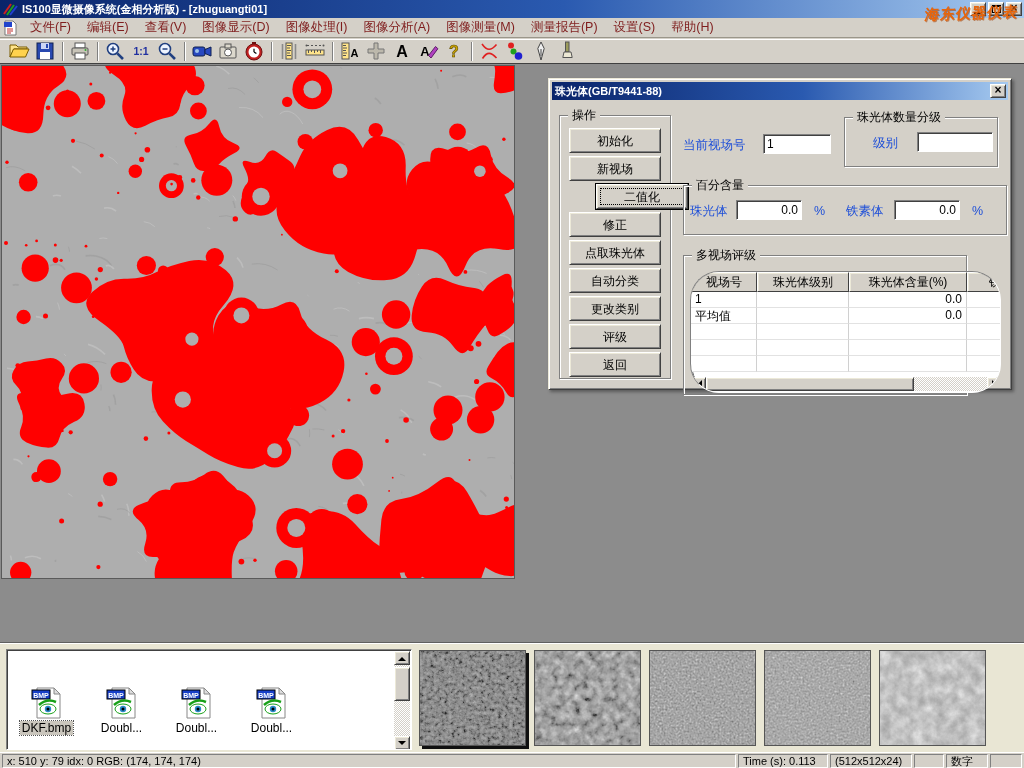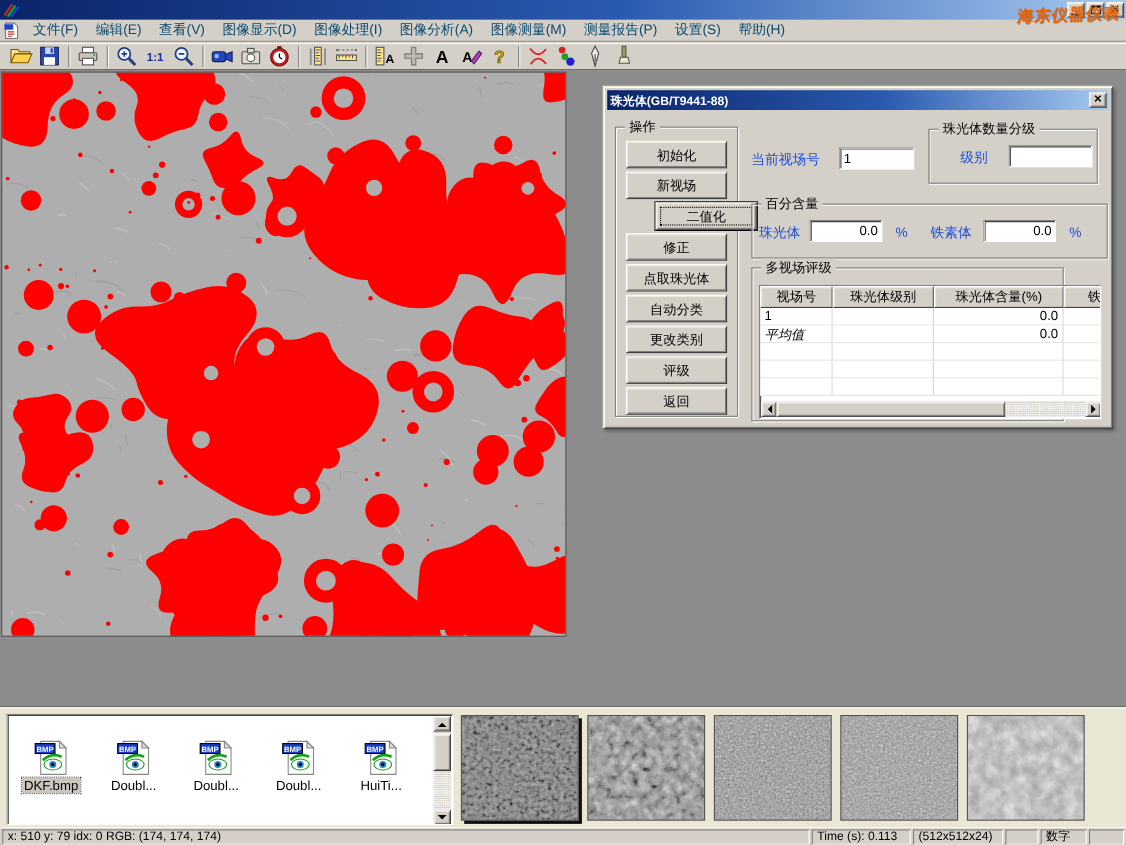--- a/index.html
+++ b/index.html
@@ -17,21 +17,21 @@
   .capbtns{position:absolute;right:2px;top:2px;display:flex;gap:2px;}
   .capbtn{width:16px;height:14px;display:flex;align-items:center;justify-content:center;font-size:10px;line-height:1;color:#000;}
   .glyph-min{width:8px;height:2px;background:#000;margin-top:7px;}
   .glyph-max{width:9px;height:8px;border:1px solid #000;border-top-width:2px;}
   .glyph-close{font-weight:bold;font-size:12px;margin-top:-2px;}
   .glyph-restore{width:8px;height:7px;border:1px solid #000;border-top-width:2px;position:relative;margin-left:2px;}
   .glyph-restore:before{content:"";position:absolute;left:-3px;top:2px;width:8px;height:7px;border:1px solid #000;border-top-width:2px;background:#d4d0c8;}
 
   
   #menubar{position:absolute;left:0;top:18px;width:1024px;height:20px;background:#d4d0c8;display:flex;align-items:center;border-bottom:1px solid #9a968a;}
-  .menu-item{padding:2px 8px;font-size:12.5px;color:#0c4a6e;white-space:nowrap;}
+  .menu-item{padding:2px 8px;font-size:12.5px;color:#7f1d1d;white-space:nowrap;}
   #doc-icon{margin:0 4px 0 3px;}
 
   
   #watermark{position:absolute;top:4px;right:6px;z-index:60;color:#e8650a;font-size:14.5px;font-weight:bold;
     transform:skewX(-8deg) rotate(-2deg);letter-spacing:1px;text-shadow:1px 1px 0 rgba(160,60,0,.55);pointer-events:none;}
 
   
   #toolbar{position:absolute;left:0;top:39px;width:1024px;height:25px;background:#d4d0c8;display:flex;align-items:center;padding-left:6px;border-bottom:1px solid #404040;box-shadow:inset 0 1px 0 #fff;}
   .tbtn{width:26px;height:23px;display:flex;align-items:center;justify-content:center;background:transparent;border:none;padding:0;}
   .tsep{width:1px;height:19px;background:#808080;box-shadow:1px 0 0 #fff;margin:0 4px;}
@@ -47,42 +47,42 @@
   #dialog-titlebar .title{color:#fff;font-size:11px;font-weight:bold;}
   #dialog-close{position:absolute;right:2px;top:2px;}
   .groupbox{position:absolute;border:1px solid #808080;box-shadow:1px 1px 0 #fff,inset 1px 1px 0 #fff;}
   .grouplabel{position:absolute;top:-9px;left:8px;background:#d4d0c8;padding:0 4px;font-size:12px;white-space:nowrap;}
   .dlgbtn{display:block;width:92px;height:25px;margin:3px auto 0;font-size:12px;color:#000;text-align:center;line-height:22px;}
   .dlgbtn.focused{outline:1px dotted #000;outline-offset:-5px;box-shadow:inset 1px 1px 0 #ece9d8,inset -1px -1px 0 #808080,0 0 0 1px #000;margin-left:36px;}
   .dlabel{position:absolute;font-size:12.5px;color:#1d4ed8;white-space:nowrap;}
   .dfield{position:absolute;height:20px;font-size:12px;padding:2px 3px;color:#000;}
 
   
-  #mtable{position:absolute;left:6px;top:15px;width:311px;height:122px;overflow:hidden;}
+  #mtable{position:absolute;left:6px;top:15px;width:311px;height:122px;overflow:hidden;border-radius:29px;}
   .thead{display:flex;height:20px;}
   .thcell{flex:none;background:#d4d0c8;border:1px solid;border-color:#fff #404040 #404040 #fff;box-shadow:inset 1px 1px 0 #ece9d8;
     font-size:12px;display:flex;align-items:center;justify-content:center;white-space:nowrap;overflow:hidden;}
   .trow{display:flex;height:16px;}
   .tcell{flex:none;border-right:1px solid #d0d0d0;border-bottom:1px solid #e2e2e2;font-size:12px;padding:0 4px;white-space:nowrap;overflow:hidden;background:#fff;}
   .tcell.num{text-align:right;}
   .hscroll{position:absolute;left:1px;bottom:1px;width:309px;height:14px;background:#d8d4cc;display:flex;}
   .sbtn{width:14px;height:14px;display:flex;align-items:center;justify-content:center;}
   .arrow-left{width:0;height:0;border:4px solid transparent;border-right-color:#000;margin-left:-3px;}
   .arrow-right{width:0;height:0;border:4px solid transparent;border-left-color:#000;margin-right:-3px;}
   .arrow-up{width:0;height:0;border:4px solid transparent;border-bottom-color:#000;margin-top:-3px;}
   .arrow-down{width:0;height:0;border:4px solid transparent;border-top-color:#000;margin-bottom:-3px;}
   .hthumb{width:208px;height:14px;}
   .htrack{flex:1;background:repeating-conic-gradient(#fff 0 25%,#d4d0c8 0 50%) 0 0/2px 2px;}
 
   
   #bottom-panel{position:absolute;left:0;top:643px;width:1024px;height:109px;background:#e9e6d4;border-top:1px solid #fff;}
   #filelist{position:absolute;left:6px;top:5px;width:406px;height:101px;overflow:hidden;}
   #filelist-inner{position:absolute;left:2px;top:2px;right:18px;bottom:2px;overflow:hidden;background:#fff;}
   .frow{display:flex;}
-  .fitem{width:75px;display:flex;flex-direction:column;align-items:center;padding-top:20px;}
+  .fitem{width:75px;display:flex;flex-direction:column;align-items:center;padding-top:4px;margin-top:30px;}
   .fname{font-size:12px;padding:0 2px;white-space:nowrap;margin-top:1px;}
   .fname.selected{background:#cac6bd;outline:1px dotted #555;}
   #vscroll{position:absolute;right:1px;top:1px;width:16px;height:99px;background:repeating-conic-gradient(#fff 0 25%,#d4d0c8 0 50%) 0 0/2px 2px;}
   #vscroll .sbtn{position:absolute;left:0;width:16px;}
   #vthumb{position:absolute;left:0;top:16px;width:16px;height:34px;}
   #thumbstrip{position:absolute;left:419px;top:6px;display:flex;gap:8px;}
   .thumb{width:107px;height:96px;border:1px solid #555;background:#999;}
   .thumb.selected{box-shadow:3px 3px 0 #101010;}
 
   
@@ -93,20 +93,21 @@
 <body>
 
 <div id="screen">
 
   <div id="titlebar">
     <svg width="16" height="14" viewBox="0 0 16 14">
       <path d="M2 12 L9 2" stroke="#d02020" stroke-width="2"></path>
       <path d="M5 13 L12 3" stroke="#20a020" stroke-width="2"></path>
       <path d="M8 13 L15 4" stroke="#2040d0" stroke-width="2"></path>
     </svg>
+    <span class="title">IS100显微摄像系统(金相分析版) - [zhuguangti01]</span>
     <div class="capbtns">
       <div class="capbtn raised">
           <div class="glyph-min"></div>
         </div>
       <div class="capbtn raised">
           <div class="glyph-max"></div>
         </div>
       <div class="capbtn raised">
           <span class="glyph-close">×</span>
         </div>
@@ -680,38 +681,38 @@
     <div class="groupbox" style="left:134px;top:106px;width:324px;height:50px;text-align:right;">
       <span class="grouplabel">百分含量</span>
       <span class="dlabel" style="left:6px;top:17px;">珠光体</span>
       <div class="dfield sunken" style="left:52px;top:14px;width:66px;">0.0</div>
       <span class="dlabel" style="left:130px;top:18px;">%</span>
       <span class="dlabel" style="left:162px;top:17px;">铁素体</span>
       <div class="dfield sunken" style="left:210px;top:14px;width:66px;">0.0</div>
       <span class="dlabel" style="left:288px;top:18px;">%</span>
     </div>
 
-    <div class="groupbox" style="left:134px;top:164px;width:284px;height:140px;">
+    <div class="groupbox" style="left:134px;top:176px;width:284px;height:140px;">
       <span class="grouplabel">多视场评级</span>
       <div id="mtable" class="sunken">
         <div class="thead" id="mtable-head">
             <div class="thcell" style="width: 66px;">视场号</div>
             <div class="thcell" style="width: 92px;">珠光体级别</div>
             <div class="thcell" style="width: 118px;">珠光体含量(%)</div>
             <div class="thcell" style="width: 80px;">铁素体</div>
           </div>
         <div id="mtable-body">
             <div class="trow">
               <div class="tcell" style="width: 66px;">1</div>
               <div class="tcell" style="width: 92px;"></div>
               <div class="tcell num" style="width: 118px;">0.0</div>
               <div class="tcell" style="width: 80px;"></div>
             </div>
             <div class="trow">
-              <div class="tcell" style="width: 66px; font-style: italic;">平均值</div>
+              <div class="tcell" style="width: 66px;">平均值</div>
               <div class="tcell" style="width: 92px;"></div>
               <div class="tcell num" style="width: 118px;">0.0</div>
               <div class="tcell" style="width: 80px;"></div>
             </div>
             <div class="trow">
               <div class="tcell" style="width: 66px;"></div>
               <div class="tcell" style="width: 92px;"></div>
               <div class="tcell num" style="width: 118px;"></div>
               <div class="tcell" style="width: 80px;"></div>
             </div>
@@ -790,33 +791,20 @@
                 <path d="M7 2 h17 l6 6 v24 H7 z" fill="#fff" stroke="#888"></path>
                 <path d="M24 2 l6 6 h-6 z" fill="#ddd" stroke="#888"></path>
                 <rect x="2" y="4" width="18" height="9" fill="#1840c8" stroke="#000"></rect>
                 <text x="11" y="11.5" font-size="7" font-weight="bold" fill="#fff" text-anchor="middle">BMP</text>
                 <path d="M9 19 q8-7 17-3" stroke="#18a018" stroke-width="2.5" fill="none"></path>
                 <ellipse cx="18" cy="23" rx="8" ry="5" fill="#fff" stroke="#18a018"></ellipse>
                 <circle cx="18" cy="23" r="3.2" fill="#2888c8"></circle>
                 <circle cx="18" cy="23" r="1.5" fill="#000"></circle>
               </svg>
               <div class="fname">Doubl...</div>
-            </div>
-            <div class="fitem">
-              <svg width="34" height="34" viewBox="0 0 34 34">
-                <path d="M7 2 h17 l6 6 v24 H7 z" fill="#fff" stroke="#888"></path>
-                <path d="M24 2 l6 6 h-6 z" fill="#ddd" stroke="#888"></path>
-                <rect x="2" y="4" width="18" height="9" fill="#1840c8" stroke="#000"></rect>
-                <text x="11" y="11.5" font-size="7" font-weight="bold" fill="#fff" text-anchor="middle">BMP</text>
-                <path d="M9 19 q8-7 17-3" stroke="#18a018" stroke-width="2.5" fill="none"></path>
-                <ellipse cx="18" cy="23" rx="8" ry="5" fill="#fff" stroke="#18a018"></ellipse>
-                <circle cx="18" cy="23" r="3.2" fill="#2888c8"></circle>
-                <circle cx="18" cy="23" r="1.5" fill="#000"></circle>
-              </svg>
-              <div class="fname">HuiTi...</div>
             </div>
           </div>
           <div class="frow" style="margin-top: 6px;">
             <div class="fitem">
               <svg width="34" height="34" viewBox="0 0 34 34">
                 <path d="M7 2 h17 l6 6 v24 H7 z" fill="#fff" stroke="#888"></path>
                 <path d="M24 2 l6 6 h-6 z" fill="#ddd" stroke="#888"></path>
                 <rect x="2" y="4" width="18" height="9" fill="#1840c8" stroke="#000"></rect>
                 <text x="11" y="11.5" font-size="7" font-weight="bold" fill="#fff" text-anchor="middle">BMP</text>
                 <path d="M9 19 q8-7 17-3" stroke="#18a018" stroke-width="2.5" fill="none"></path>

